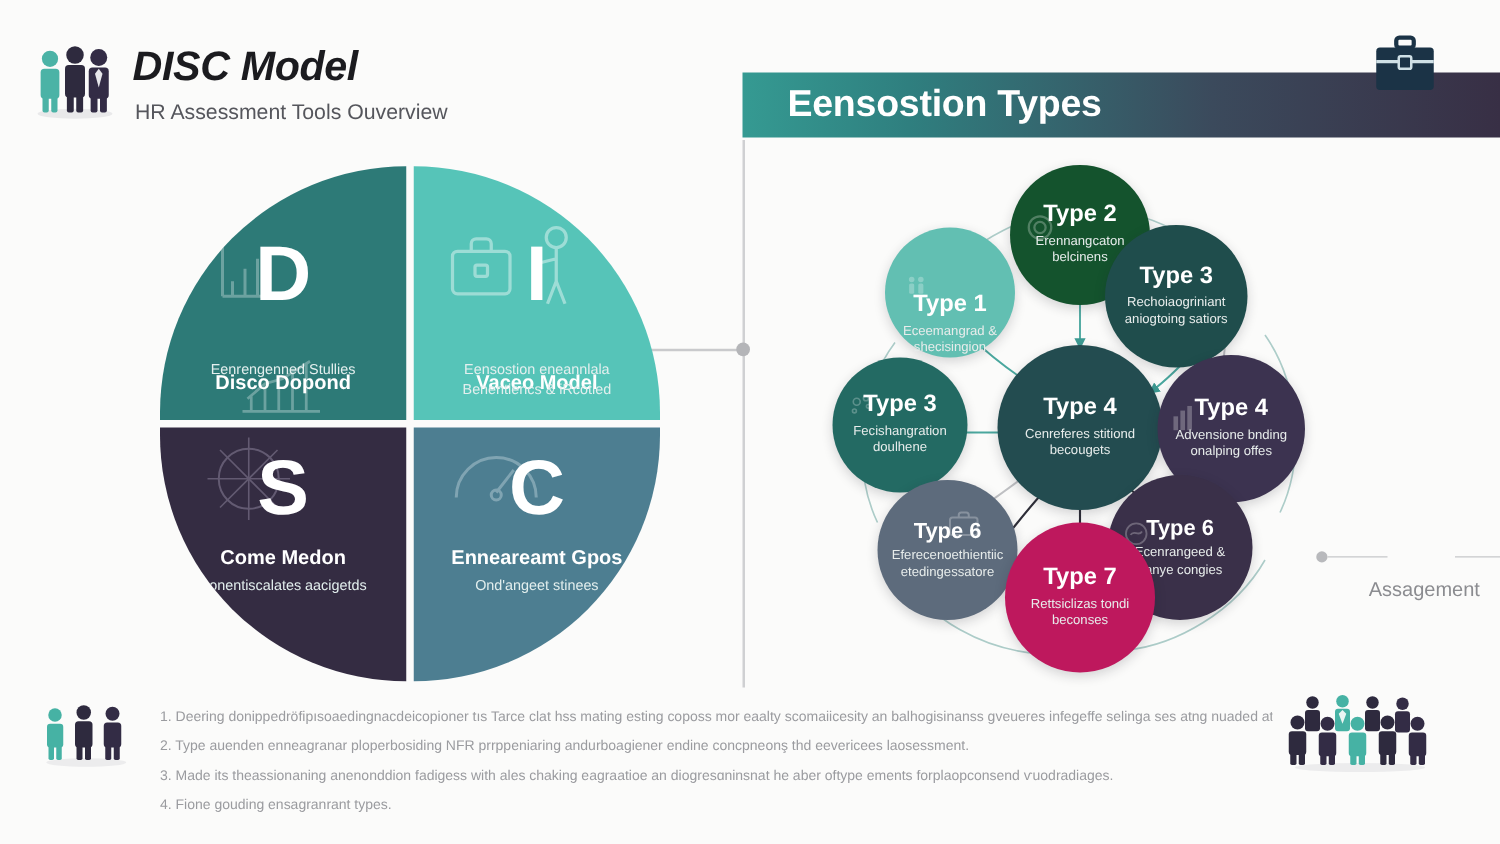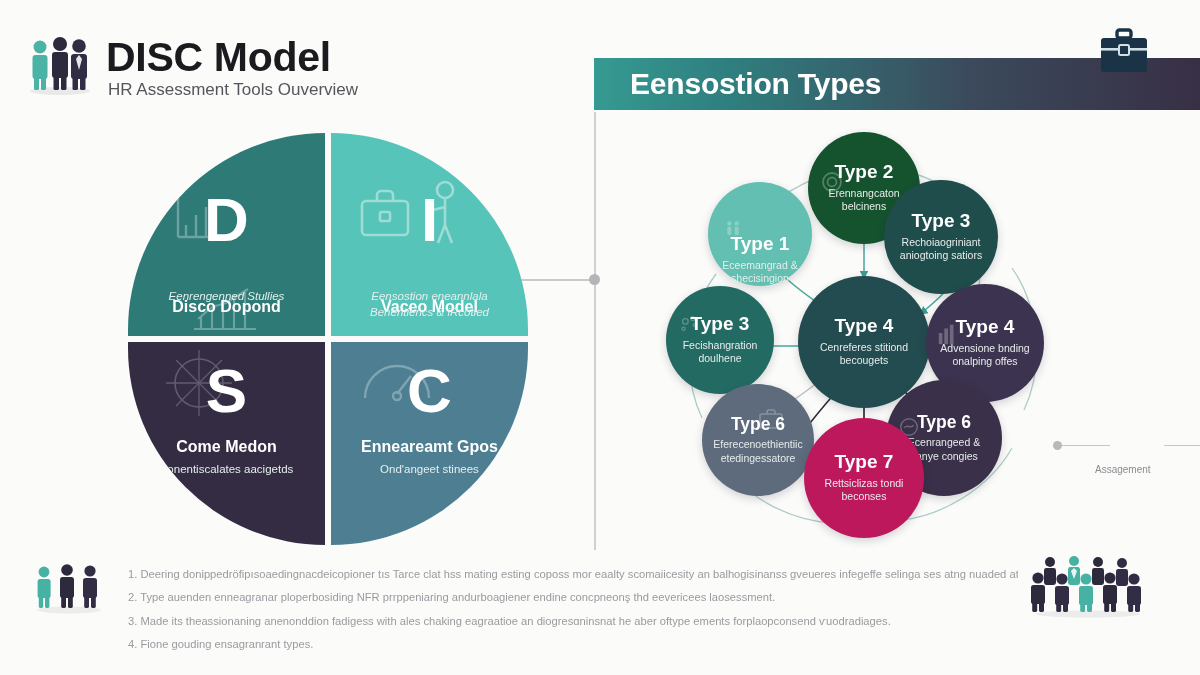--- a/index.html
+++ b/index.html
@@ -8,22 +8,23 @@
     background:#fbfbfa;
     font-family:"Liberation Sans", sans-serif;
     position:relative;
   }
   #stage{position:absolute;inset:0;background:#fbfbfa;}
 
   
   .hdr-people{position:absolute;left:24px;top:32px;width:72px;height:64px;}
   .page-title{
     position:absolute;left:106px;top:34px;
-    font-size:41px;font-weight:bold;color:#1b1b1f;letter-spacing:-.3px;
+    font-size:33px;font-weight:bold;color:#1b1b1f;letter-spacing:-.3px;
     white-space:nowrap;
+    font-style:italic;
   }
   .page-sub{
     position:absolute;left:108px;top:80px;
     font-size:17px;color:#55565c;font-weight:normal;white-space:nowrap;text-align:right;
   }
 
   
   .panel-bar{
     position:absolute;left:594px;top:58px;width:606px;height:52px;
     background:linear-gradient(90deg,#359a92 0%,#2f7f7f 22%,#3b4a5c 62%,#382f45 100%);
@@ -65,40 +66,40 @@
   .q-title{
     position:absolute;width:100%;text-align:center;
     font-size:16px;font-weight:bold;color:#fff;
   }
   .q-tl .q-title,.q-tr .q-title{top:133px;margin-top:32px;}
   .q-bl .q-title,.q-br .q-title{top:96px;}
   .q-desc{
     position:absolute;width:84%;left:8%;text-align:center;
     font-size:11.5px;line-height:1.38;color:#e3efee;
   }
-  .q-tl .q-desc,.q-tr .q-desc{top:156px;font-style:italic;}
+  .q-tl .q-desc,.q-tr .q-desc{top:156px;}
   .q-bl .q-desc,.q-br .q-desc{top:120px;text-align:center;}
   .q-icon{position:absolute;opacity:.30;}
 
   
   .enn{position:absolute;left:620px;top:118px;width:470px;height:430px;}
   .enn svg.links{position:absolute;left:0;top:0;width:470px;height:430px;}
   .node{
     position:absolute;border-radius:50%;color:#fff;text-align:center;
     box-shadow:0 3px 9px rgba(30,30,40,.18);
     display:flex;flex-direction:column;align-items:center;justify-content:center;
   }
   .node .n-title{font-size:19px;font-weight:bold;line-height:1.1;}
   .node .n-desc{font-size:10.5px;line-height:1.3;margin-top:4px;width:86%;color:#e7eceb;}
   .node.small .n-title{font-size:17.5px;}
   .node .n-ico{position:absolute;opacity:.26;}
 
   .assag-dot{position:absolute;left:1053px;top:441px;width:9px;height:9px;border-radius:50%;background:#b8b9bc;}
   .assag-line-l{position:absolute;left:1062px;top:445px;width:48px;height:1.3px;background:#c6c7c9;}
-  .assag-label{position:absolute;left:1095px;top:436px;font-size:10px;color:#8b8c90;white-space:nowrap;margin-top:28px;}
+  .assag-label{position:absolute;left:1095px;top:436px;font-size:16px;color:#8b8c90;white-space:nowrap;margin-top:28px;}
   .assag-line-r{position:absolute;left:1164px;top:445px;width:36px;height:1.3px;background:#c6c7c9;}
 
   
   .ft-people-l{position:absolute;left:30px;top:562px;width:78px;height:52px;}
   .ft-people-r{position:absolute;left:1022px;top:556px;width:126px;height:62px;}
   .notes{position:absolute;left:128px;top:566px;width:890px;}
   .note{
     font-size:11.2px;color:#9a9b9f;line-height:1.55;margin-bottom:6px;
     white-space:nowrap;overflow:hidden;
   }

